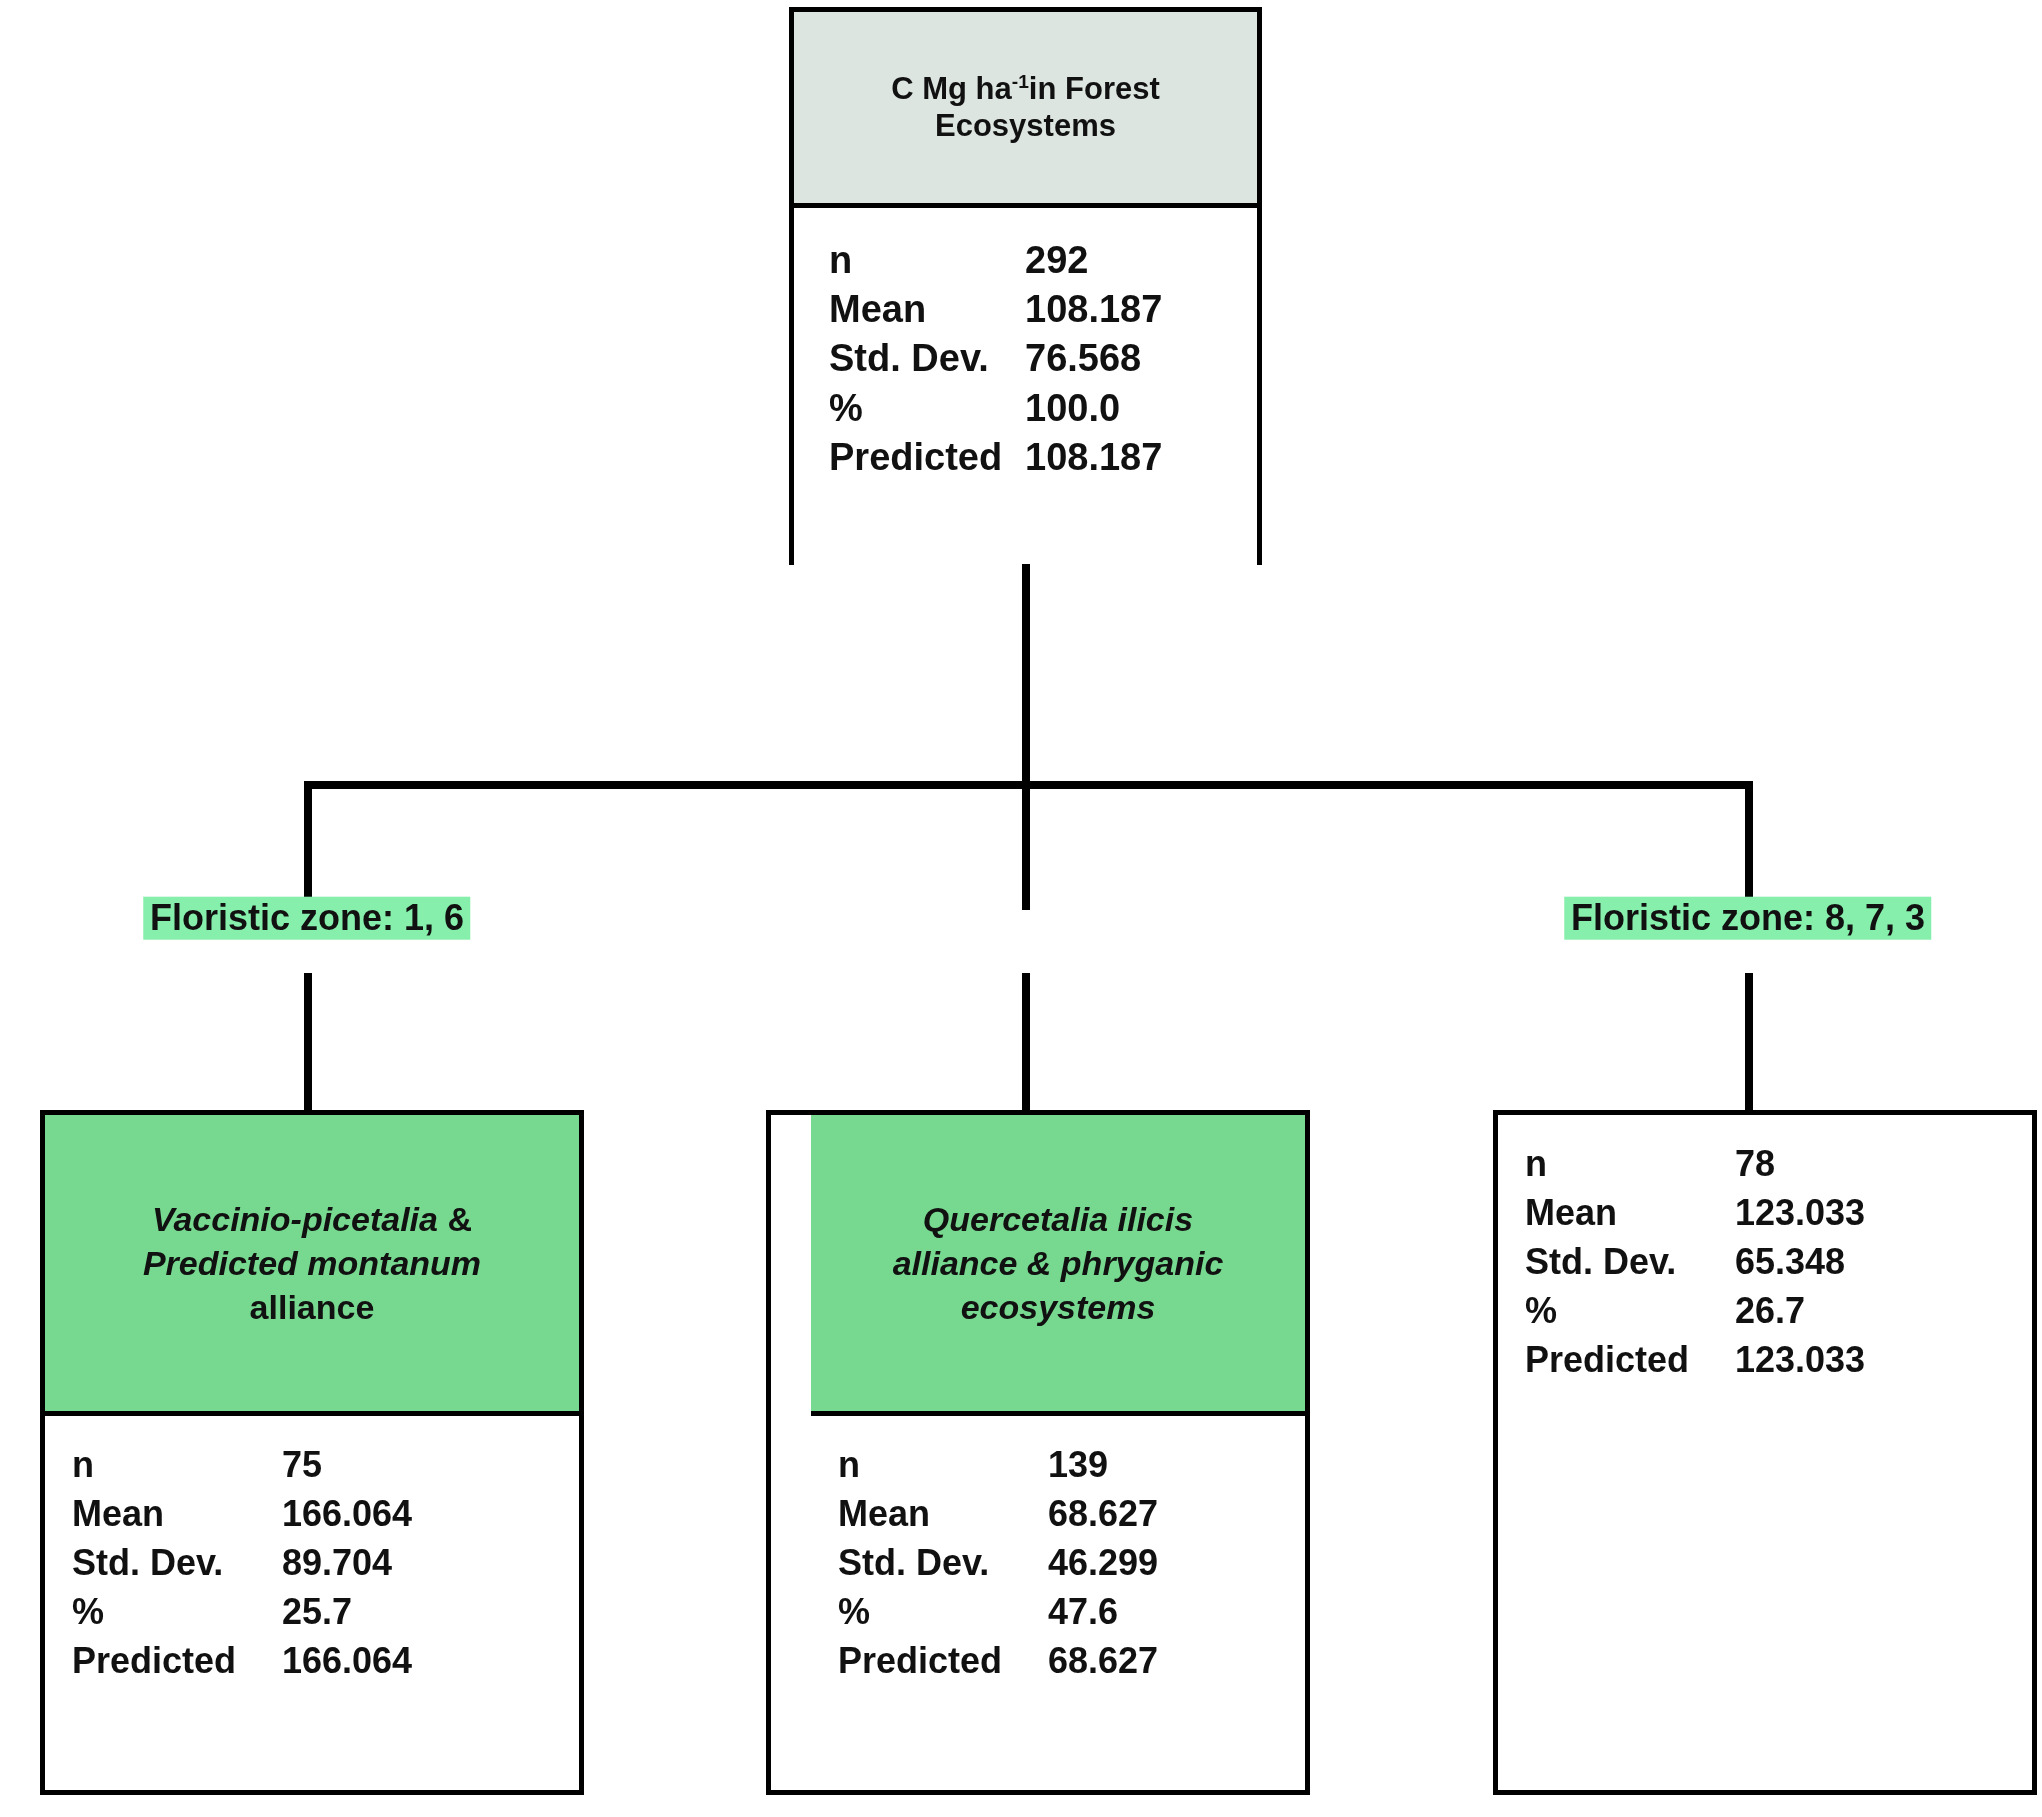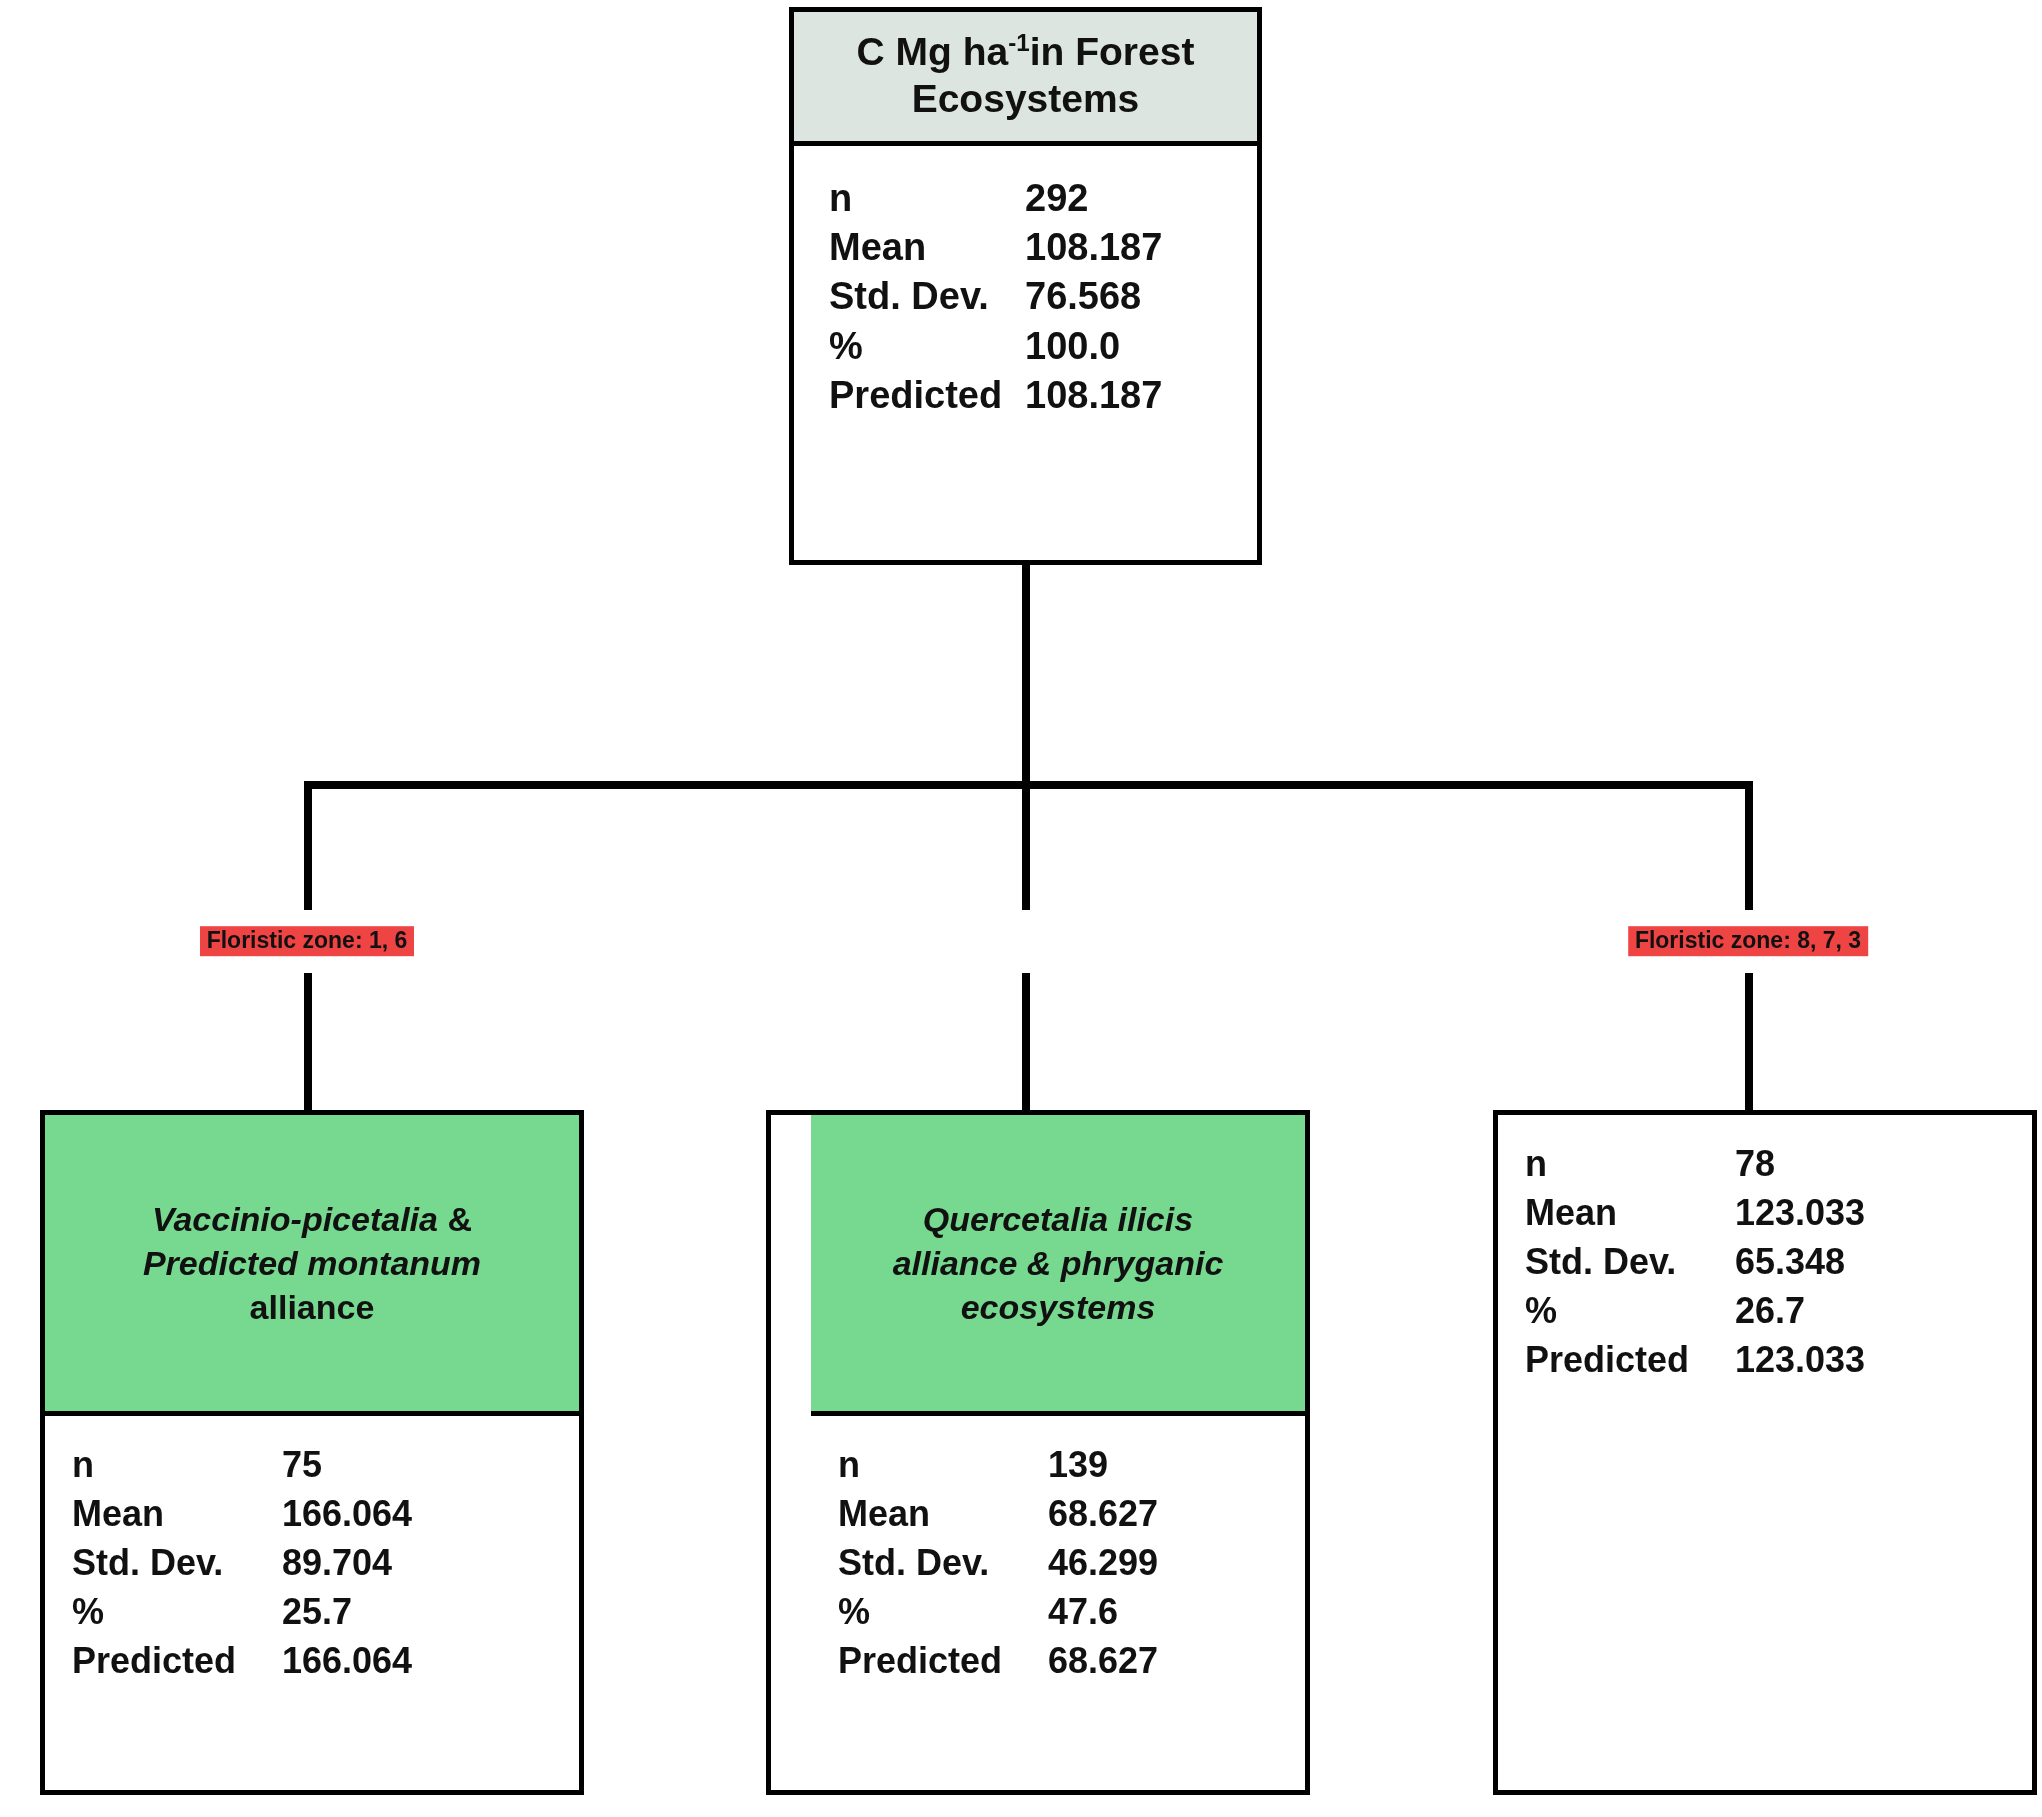--- a/index.html
+++ b/index.html
@@ -42,22 +42,22 @@
 
   
   #root-node {
     left: 789px;
     top: 6.7px;
     width: 473px;
     height: 558px;
   }
   #root-node .node-header {
     background: #dde5e0;
-    height: 134px;
-    font-size: 39px;
+    height: 196px;
+    font-size: 31px;
     line-height: 1.20;
     padding: 0 13.4px;
   }
   #root-node .node-header sup {
     font-size: 0.62em;
     vertical-align: super;
     line-height: 0;
   }
   #root-node .node-body {
     height: 392px;
@@ -122,25 +122,25 @@
   #drop-1 { left: 1022px; top: 781px; width: 7.5px; height: 129px; }
   #drop-2 { left: 1745px; top: 781px; width: 7.5px; height: 129px; }
   
   #drop2-0 { left: 304px; top: 973px; width: 7.5px; height: 140px; }
   #drop2-1 { left: 1022px; top: 973px; width: 7.5px; height: 140px; }
   #drop2-2 { left: 1745px; top: 973px; width: 7.5px; height: 140px; }
 
   
   .branch-label {
     position: absolute;
-    top: 941px;
-    font-size: 23px;
+    top: 918px;
+    font-size: 36px;
     font-weight: bold;
     color: #111111;
-    background: #ef4444;
+    background: #86efac;
     white-space: nowrap;
     padding: 3.3px 6.7px;
     transform: translate(-50%, -50%);
     line-height: 1;
   }
   #branch-label-0 { left: 307px; }
   #branch-label-1 { left: 1025px; }
   #branch-label-2 { left: 1748px; }
 </style>
 </head>

